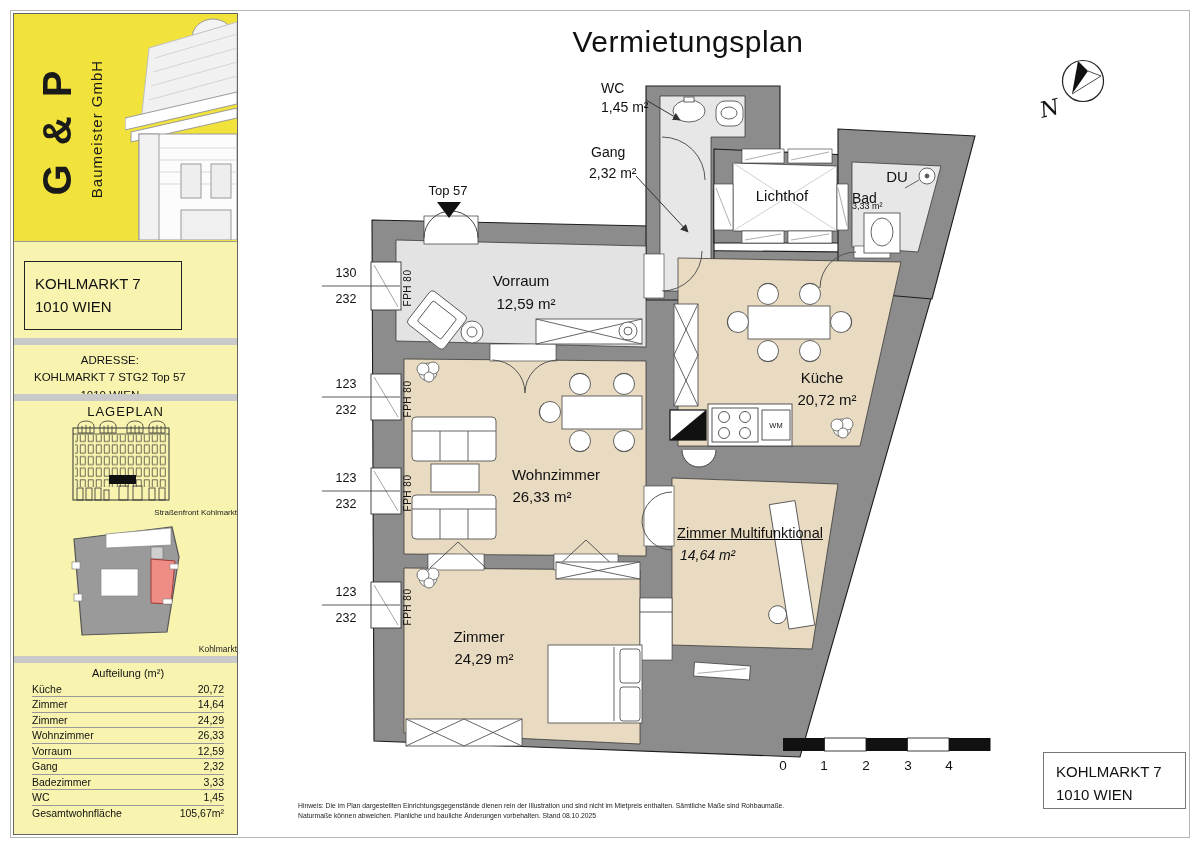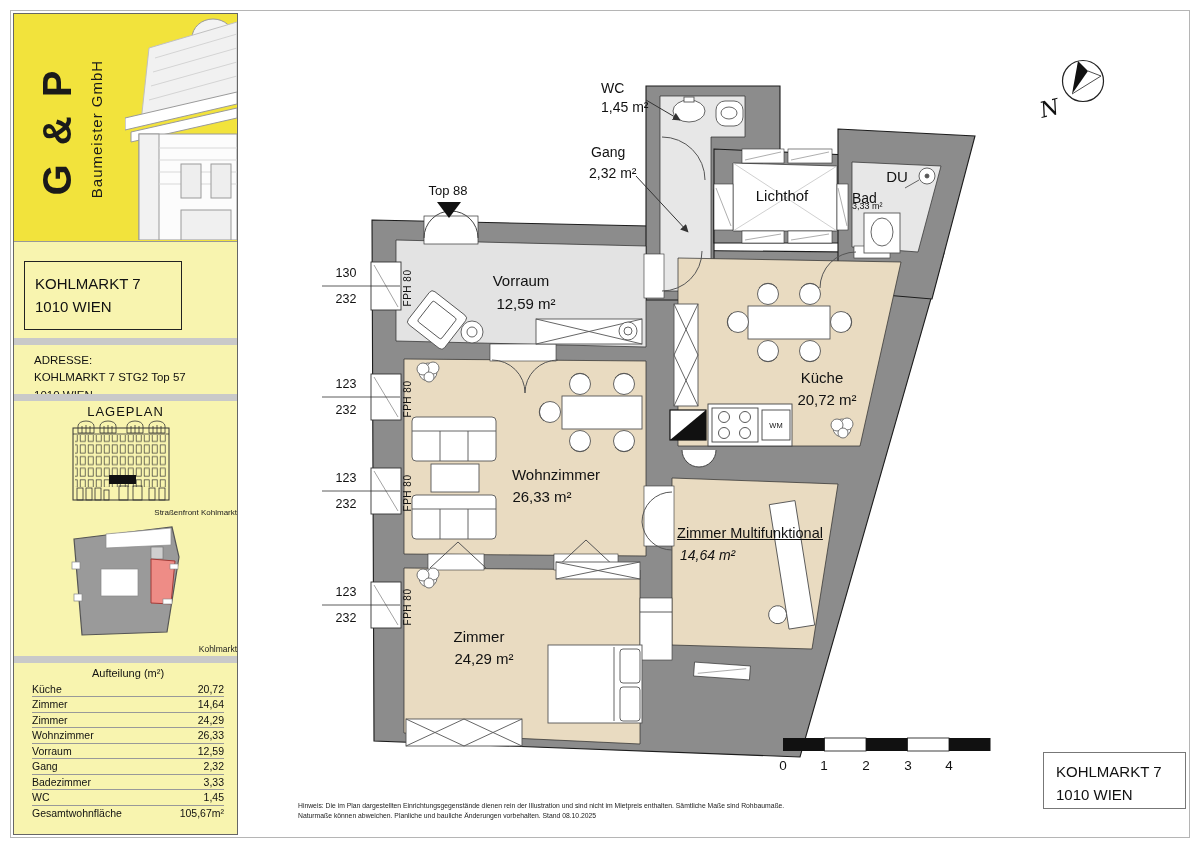--- a/index.html
+++ b/index.html
@@ -10,21 +10,21 @@
   .sidebar{position:absolute;left:13px;top:13px;width:225px;height:822px;background:#f8f4af;border:1px solid #666;box-sizing:border-box;}
   .logo-box{position:absolute;left:0;top:0;right:0;height:227px;background:#f2e33c;border-bottom:1px solid #999;overflow:hidden;}
   .brand{position:absolute;left:-55px;top:93px;width:200px;height:48px;text-align:center;
          transform:rotate(-90deg);font-size:40px;font-weight:bold;letter-spacing:4px;color:#1a1a1a;}
   .brand-sub{position:absolute;left:4px;top:105px;width:160px;height:20px;text-align:center;
          transform:rotate(-90deg);font-size:15px;letter-spacing:1px;color:#1a1a1a;}
   .bldg{position:absolute;right:0;top:0;}
   .addr-box{position:absolute;left:10px;top:247px;width:136px;border:1.5px solid #222;padding:11px 10px;
             font-size:15px;line-height:1.5;}
   .sdiv{position:absolute;left:0;right:0;height:7px;background:#c9c9c9;}
-  .adresse{position:absolute;left:20px;top:338px;font-size:11.5px;line-height:1.5;}
+  .adresse{position:absolute;left:20px;top:338px;font-size:11.5px;line-height:1.5;text-align:center;}
   .lp-head{position:absolute;left:0;right:0;top:390px;text-align:center;font-size:13px;letter-spacing:1px;}
   .cap{position:absolute;left:8px;right:0;text-align:right;color:#222;margin-left:32px;}
   .table{position:absolute;left:18px;top:653px;width:192px;font-size:10.5px;}
   .table .thead{text-align:center;font-size:11px;margin-bottom:3px;}
   .trow{display:flex;justify-content:space-between;padding:1px 0 0 0;border-bottom:1px solid #999;line-height:1.28;}
   .trow.last{border-bottom:none;text-align:center;}
   
   .lbl{position:absolute;white-space:nowrap;color:#111;}
   .c{transform:translate(-50%,-50%);text-align:center;}
   .rot{transform:translate(-50%,-50%) rotate(-90deg);}
@@ -174,20 +174,21 @@
           <span>WC</span>
           <span>1,45</span>
         </div>
       <div class="trow last">
           <span>Gesamtwohnfläche</span>
           <span>105,67m²</span>
         </div>
     </div>
   </aside>
 
+  <div class="lbl c" style="left:688px;top:42px;font-size:30px;letter-spacing:0.5px;">Vermietungsplan</div>
 
   <svg style="position:absolute;left:1056px;top:54px;" width="54" height="54" viewBox="0 0 54 54">
     <circle cx="27" cy="27" r="20.5" fill="#fff" stroke="#222" stroke-width="1.2"></circle>
     <polygon points="16,40 22,7 32,17" fill="#111"></polygon>
     <line x1="32" y1="17" x2="45" y2="22" stroke="#222" stroke-width="0.8"></line>
     <line x1="16" y1="40" x2="45" y2="22" stroke="#222" stroke-width="0.8"></line>
   </svg>
   <div class="lbl" style="left:1040px;top:96px;font-family:'DejaVu Serif',serif;font-style:italic;font-size:22px;transform:rotate(-14deg);">N</div>
 
   <svg style="position:absolute;left:300px;top:60px;" width="700" height="720" viewBox="300 60 700 720">
@@ -459,21 +460,21 @@
 
     <g>
       <rect x="783" y="738" width="41.5" height="13" fill="#111"></rect>
       <rect x="824.5" y="738" width="41.5" height="13" fill="#fff" stroke="#111" stroke-width="0.8"></rect>
       <rect x="866" y="738" width="41.5" height="13" fill="#111"></rect>
       <rect x="907.5" y="738" width="41.5" height="13" fill="#fff" stroke="#111" stroke-width="0.8"></rect>
       <rect x="949" y="738" width="41.5" height="13" fill="#111"></rect>
     </g>
   </svg>
 
-  <div class="lbl c" style="left:448px;top:190px;font-size:13px;">Top 88</div>
+  <div class="lbl c" style="left:448px;top:190px;font-size:13px;">Top 57</div>
   <div class="lbl" style="left:601px;top:80px;font-size:14px;">WC</div>
   <div class="lbl" style="left:601px;top:99px;font-size:14px;">1,45 m²</div>
   <div class="lbl" style="left:591px;top:144px;font-size:14px;">Gang</div>
   <div class="lbl" style="left:589px;top:165px;font-size:14px;">2,32 m²</div>
   <div class="lbl c" style="left:782px;top:195px;font-size:15px;text-align:right;">Lichthof</div>
   <div class="lbl c" style="left:897px;top:176px;font-size:15px;">DU</div>
   <div class="lbl" style="left:852px;top:190px;font-size:14px;">Bad</div>
   <div class="lbl" style="left:852px;top:201px;font-size:9px;">3,33 m²</div>
   <div class="lbl c" style="left:521px;top:280px;font-size:15px;">Vorraum</div>
   <div class="lbl c" style="left:526px;top:303px;font-size:15px;">12,59 m²</div>

